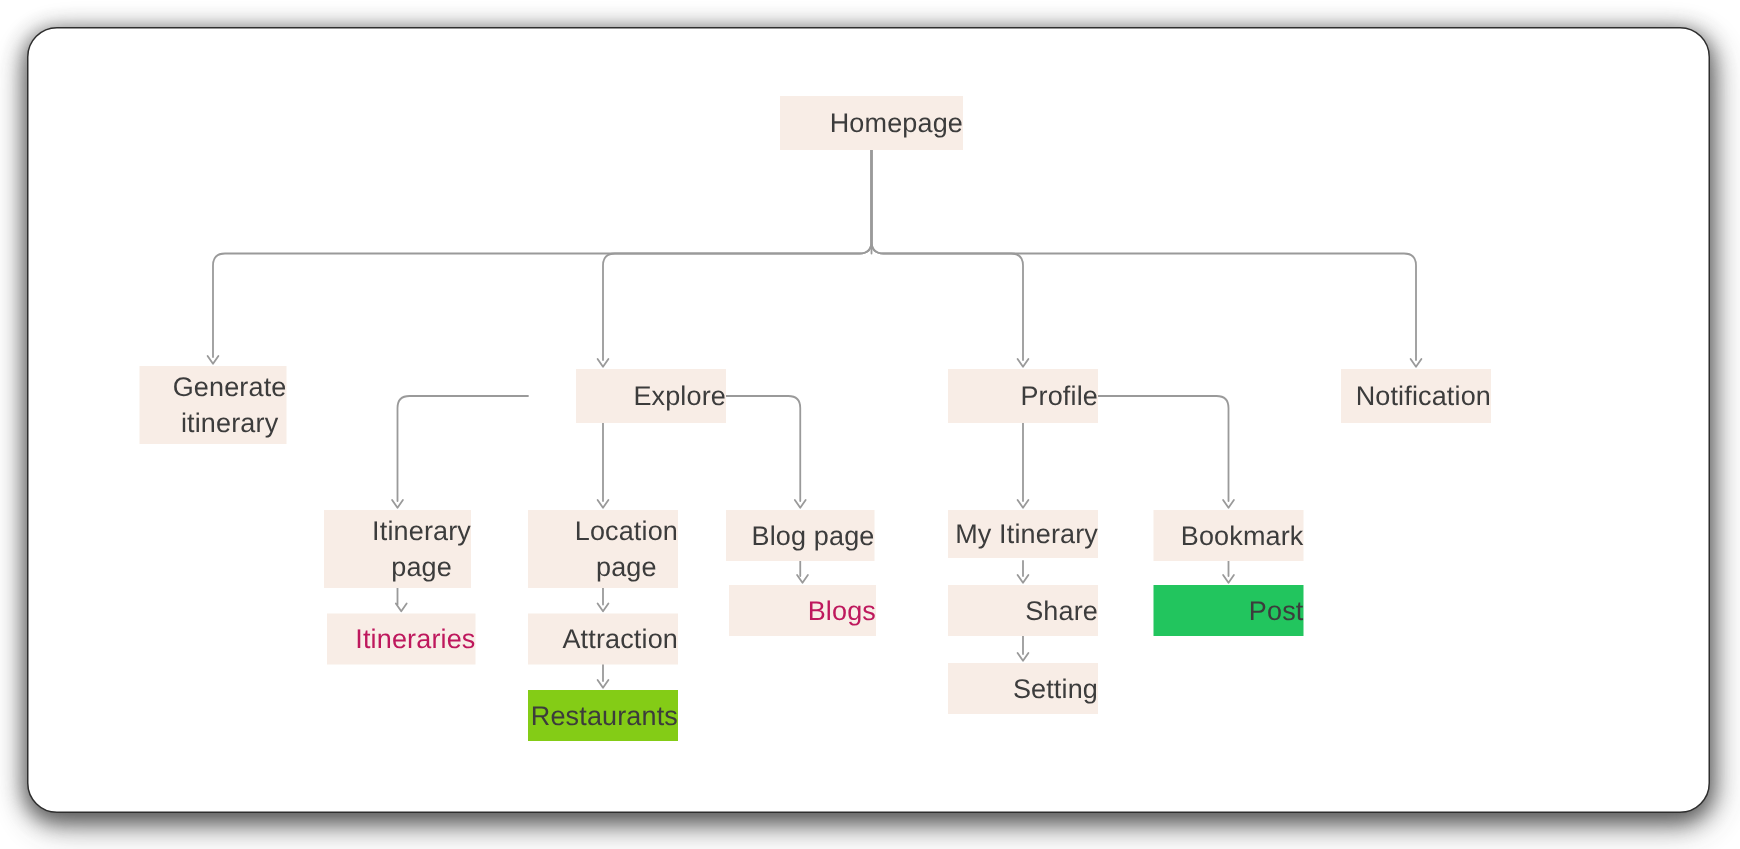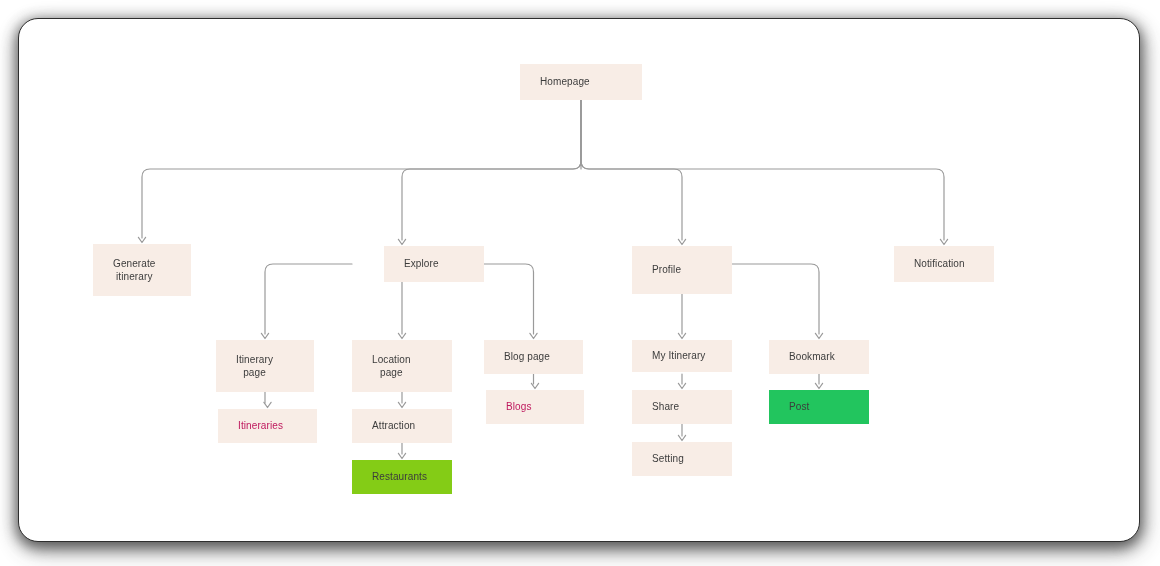--- a/index.html
+++ b/index.html
@@ -59,31 +59,30 @@
     position: absolute;
     left: 0;
     top: 0;
   }
 
   .node-box {
     position: absolute;
     background: #F8EDE6;
     display: flex;
     align-items: center;
-    justify-content: flex-start;
+    justify-content: flex-end;
     box-sizing: border-box;
     color: #3c3c3c;
-    font-size: 10px;
+    font-size: 18px;
     line-height: 1.35;
     text-align: center;
     font-family: "Liberation Sans", sans-serif;
     letter-spacing: 0.1px;
     -webkit-user-select: none;
     user-select: none;
-    padding-left: 20px;
   }
 
   .node-box .node-label {
     display: block;
     white-space: pre-line;
   }
 </style>
 </head>
 <body>
 
@@ -134,21 +133,21 @@
         <div class="node-box" style="left: 501px; top: 45px; width: 122px; height: 36px; background: rgb(248, 237, 230); color: rgb(60, 60, 60);">
           <span class="node-label">Homepage</span>
         </div>
         <div class="node-box" style="left: 74px; top: 225px; width: 98px; height: 52px; background: rgb(248, 237, 230); color: rgb(60, 60, 60);">
           <span class="node-label">Generate
 itinerary</span>
         </div>
         <div class="node-box" style="left: 333px; top: 227px; width: 100px; height: 36px; background: rgb(248, 237, 230); color: rgb(60, 60, 60); margin-left: 32px;">
           <span class="node-label">Explore</span>
         </div>
-        <div class="node-box" style="left: 613px; top: 227px; width: 100px; height: 48px; background: rgb(248, 237, 230); color: rgb(60, 60, 60);">
+        <div class="node-box" style="left: 613px; top: 227px; width: 100px; height: 36px; background: rgb(248, 237, 230); color: rgb(60, 60, 60);">
           <span class="node-label">Profile</span>
         </div>
         <div class="node-box" style="left: 875px; top: 227px; width: 100px; height: 36px; background: rgb(248, 237, 230); color: rgb(60, 60, 60);">
           <span class="node-label">Notification</span>
         </div>
         <div class="node-box" style="left: 197px; top: 321px; width: 98px; height: 52px; background: rgb(248, 237, 230); color: rgb(60, 60, 60);">
           <span class="node-label">Itinerary
 page</span>
         </div>
         <div class="node-box" style="left: 333px; top: 321px; width: 100px; height: 52px; background: rgb(248, 237, 230); color: rgb(60, 60, 60);">

